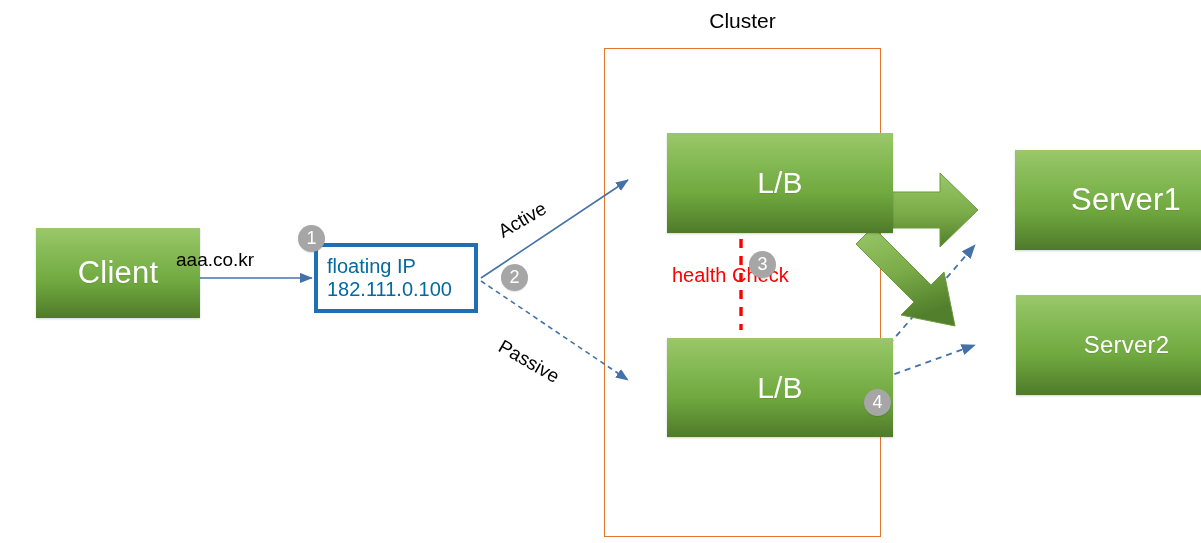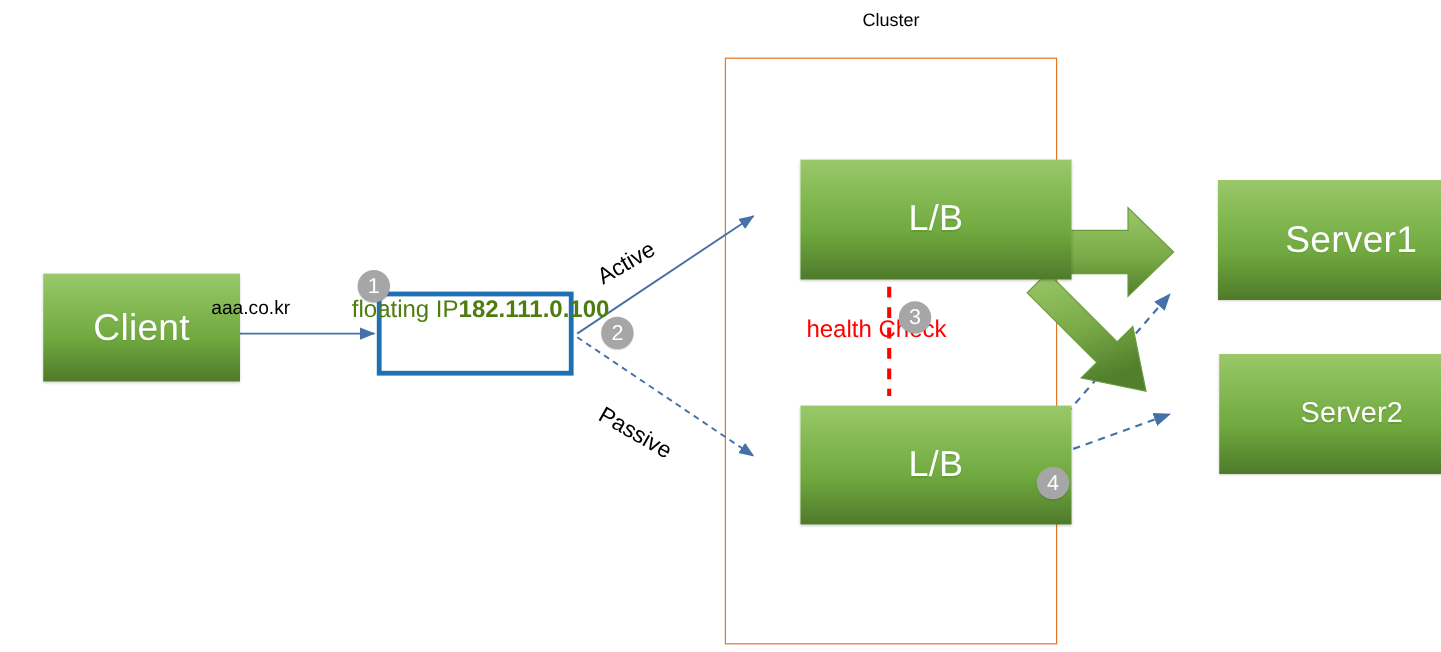--- a/index.html
+++ b/index.html
@@ -20,48 +20,48 @@
   }
   #client{left:0;top:228px;width:164px;height:90px;font-size:31px;}
   #lb-active{left:631px;top:133px;width:226px;height:100px;font-size:30px;}
   #lb-passive{left:631px;top:338px;width:226px;height:99px;font-size:30px;}
   #server1{left:979px;top:150px;width:222px;height:100px;font-size:31px;}
   #server2{left:980px;top:295px;width:221px;height:100px;font-size:24px;}
 
   #floating-ip{
     position:absolute;left:314px;top:243px;width:164px;height:70px;
     border:4px solid #1f6fb4;background:#ffffff;box-sizing:border-box;
-    display:flex;flex-direction:row;justify-content:center;
-    padding-left:9px;color:#4d7c0f;font-size:20px;line-height:1.16;
+    display:flex;flex-direction:column;justify-content:center;
+    padding-left:9px;color:#0369a1;font-size:20px;line-height:1.16;
   }
   #floating-ip .l1{white-space:nowrap;}
-  #floating-ip .l2{white-space:nowrap;font-weight:bold;}
+  #floating-ip .l2{white-space:nowrap;}
 
   #cluster-box{
     position:absolute;left:604px;top:48px;width:277px;height:489px;
     border:1.6px solid #e2762b;box-sizing:border-box;background:transparent;
   }
   #cluster-title{
     position:absolute;left:604px;top:9px;width:277px;text-align:center;
-    font-size:15px;color:#000000;
+    font-size:21px;color:#000000;
   }
 
   .badge{
     position:absolute;width:27px;height:27px;border-radius:50%;
     background:#a6a6a6;color:#ffffff;font-size:18px;
     display:flex;align-items:center;justify-content:center;
     box-shadow:0 1px 1px rgba(0,0,0,0.12);
   }
   #badge-1{left:298px;top:225px;}
   #badge-2{left:501px;top:264px;}
   #badge-3{left:749px;top:251px;}
   #badge-4{left:864px;top:389px;}
 
   .lbl{position:absolute;color:#000000;white-space:nowrap;}
-  #lbl-aaa{left:176px;top:249px;font-size:16px;}
+  #lbl-aaa{left:176px;top:249px;font-size:19px;}
   #lbl-health{left:672px;top:275px;font-size:20px;color:#ff0000;transform:translateY(-50%);}
   #lbl-active{left:500px;top:222px;font-size:19px;transform:rotate(-30deg);transform-origin:left center;}
   #lbl-passive{left:500px;top:334px;font-size:19px;transform:rotate(30deg);transform-origin:left center;}
 
   svg#wires{position:absolute;left:0;top:0;width:1201px;height:543px;overflow:visible;}
 </style>
 </head>
 <body>
 
 <div id="stage">

